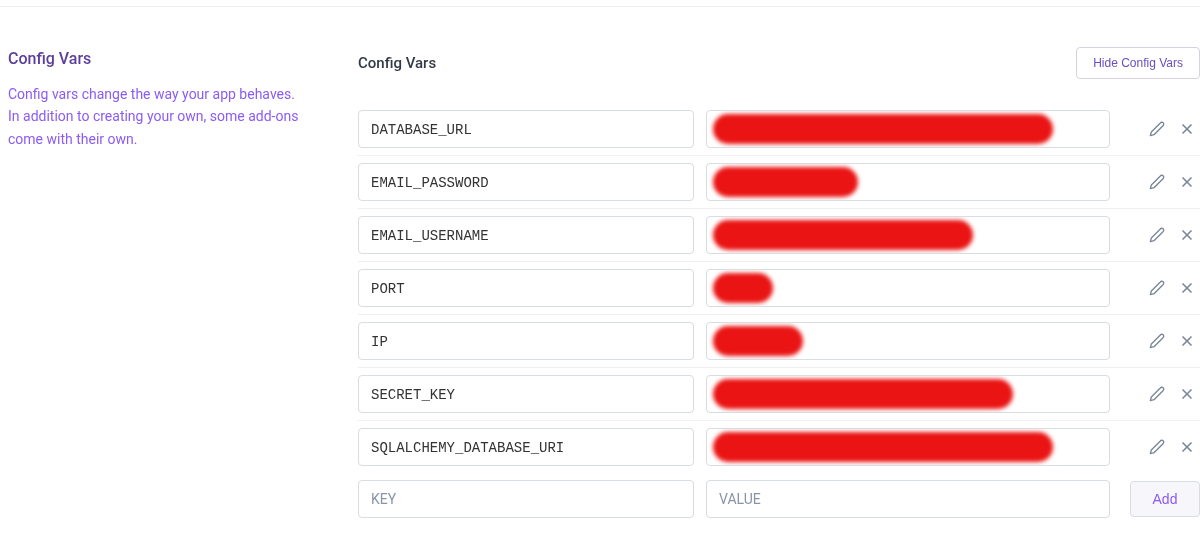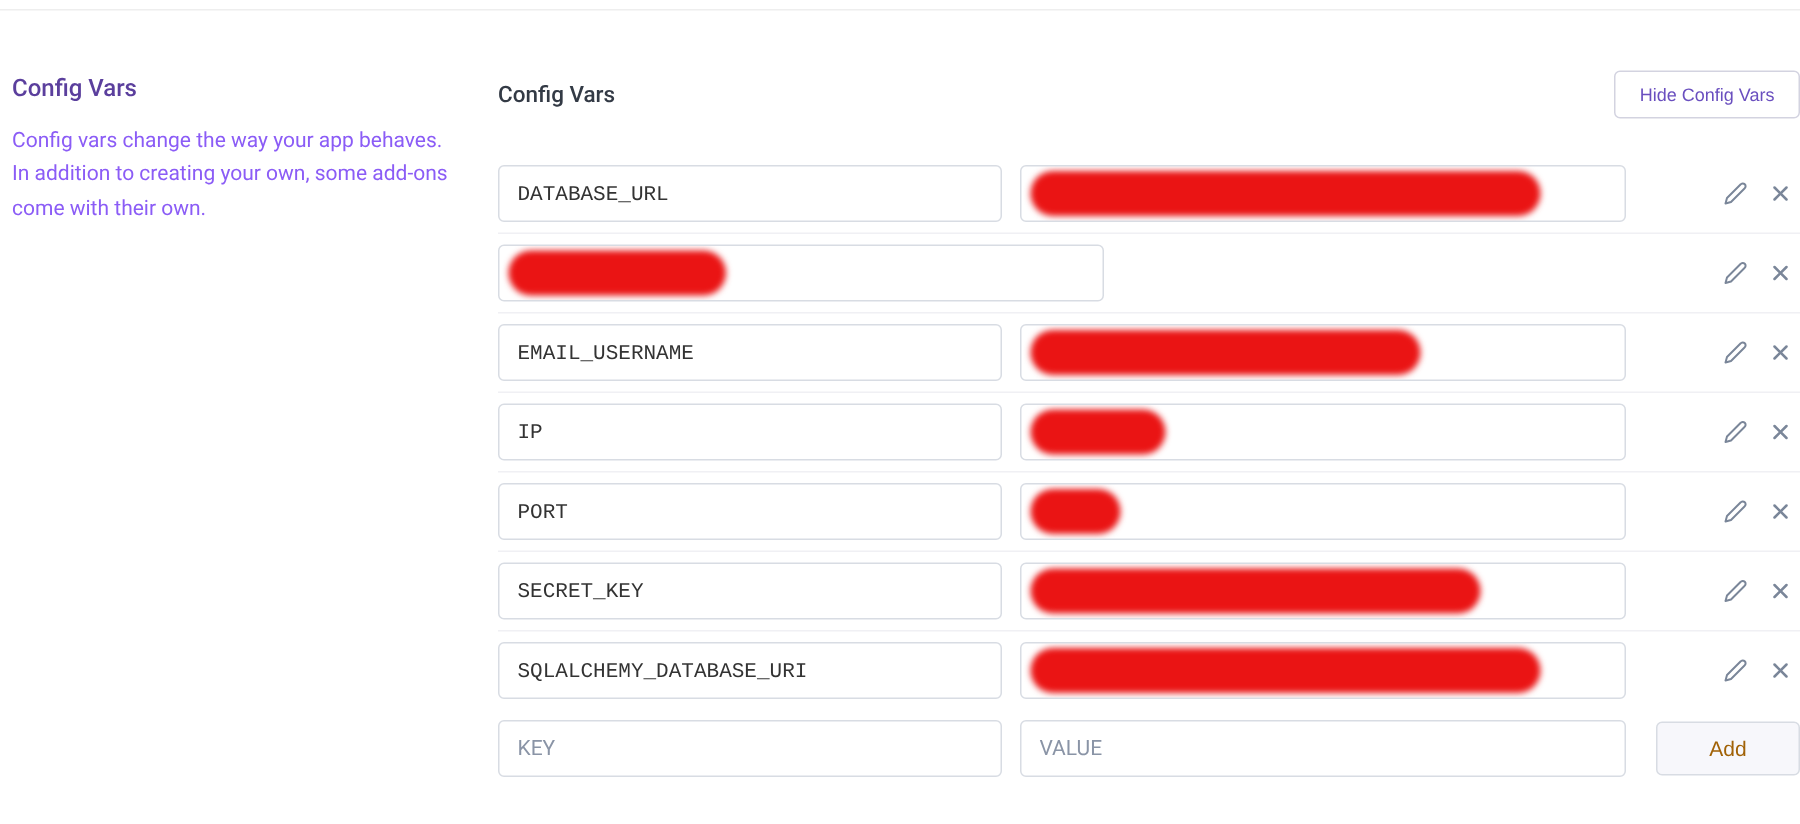--- a/index.html
+++ b/index.html
@@ -105,23 +105,23 @@
       align-items: center;
       justify-content: center;
       width: 18px;
       height: 18px;
     }
     .add-btn {
       border: 1px solid #d8dce3;
       background: #f7f7fb;
       border-radius: 4px;
       padding: 9px 12px;
-      width: 96px;
+      width: 70px;
       text-align: center;
-      color: #a16207;
+      color: #8b5cf6;
       font-size: 14px;
       cursor: pointer;
       margin-left: 8px;
     }
     .new-row { border-bottom: none; padding-top: 7px; }
     .new-row .input-box {
       font-family: -apple-system, BlinkMacSystemFont, "Segoe UI", Roboto, sans-serif;
       color: #1d4ed8;
     }
     .new-row .input-box::placeholder { color: #8a94a6; }
@@ -158,20 +158,21 @@
             </span>
             <span class="icon-btn">
               <svg width="16" height="16" viewBox="0 0 24 24" fill="none" stroke="currentColor" stroke-width="2.5" stroke-linecap="round">
                 <line x1="18" y1="6" x2="6" y2="18"></line>
                 <line x1="6" y1="6" x2="18" y2="18"></line>
               </svg>
             </span>
           </div>
         </div>
         <div class="row">
+          <div class="input-box key-box">EMAIL_PASSWORD</div>
           <div class="input-box value-box">
             <div class="redact" style="width: 145px;"></div>
           </div>
           <div class="actions">
             <span class="icon-btn">
               <svg width="16" height="16" viewBox="0 0 24 24" fill="none" stroke="currentColor" stroke-width="2" stroke-linecap="round" stroke-linejoin="round">
                 <path d="M17 3a2.85 2.85 0 1 1 4 4L7.5 20.5 2 22l1.5-5.5L17 3z"></path>
               </svg>
             </span>
             <span class="icon-btn">
@@ -195,42 +196,42 @@
             </span>
             <span class="icon-btn">
               <svg width="16" height="16" viewBox="0 0 24 24" fill="none" stroke="currentColor" stroke-width="2.5" stroke-linecap="round">
                 <line x1="18" y1="6" x2="6" y2="18"></line>
                 <line x1="6" y1="6" x2="18" y2="18"></line>
               </svg>
             </span>
           </div>
         </div>
         <div class="row">
+          <div class="input-box key-box">PORT</div>
+          <div class="input-box value-box">
+            <div class="redact" style="width: 60px;"></div>
+          </div>
+          <div class="actions">
+            <span class="icon-btn">
+              <svg width="16" height="16" viewBox="0 0 24 24" fill="none" stroke="currentColor" stroke-width="2" stroke-linecap="round" stroke-linejoin="round">
+                <path d="M17 3a2.85 2.85 0 1 1 4 4L7.5 20.5 2 22l1.5-5.5L17 3z"></path>
+              </svg>
+            </span>
+            <span class="icon-btn">
+              <svg width="16" height="16" viewBox="0 0 24 24" fill="none" stroke="currentColor" stroke-width="2.5" stroke-linecap="round">
+                <line x1="18" y1="6" x2="6" y2="18"></line>
+                <line x1="6" y1="6" x2="18" y2="18"></line>
+              </svg>
+            </span>
+          </div>
+        </div>
+        <div class="row">
           <div class="input-box key-box">IP</div>
           <div class="input-box value-box">
             <div class="redact" style="width: 90px;"></div>
-          </div>
-          <div class="actions">
-            <span class="icon-btn">
-              <svg width="16" height="16" viewBox="0 0 24 24" fill="none" stroke="currentColor" stroke-width="2" stroke-linecap="round" stroke-linejoin="round">
-                <path d="M17 3a2.85 2.85 0 1 1 4 4L7.5 20.5 2 22l1.5-5.5L17 3z"></path>
-              </svg>
-            </span>
-            <span class="icon-btn">
-              <svg width="16" height="16" viewBox="0 0 24 24" fill="none" stroke="currentColor" stroke-width="2.5" stroke-linecap="round">
-                <line x1="18" y1="6" x2="6" y2="18"></line>
-                <line x1="6" y1="6" x2="18" y2="18"></line>
-              </svg>
-            </span>
-          </div>
-        </div>
-        <div class="row">
-          <div class="input-box key-box">PORT</div>
-          <div class="input-box value-box">
-            <div class="redact" style="width: 60px;"></div>
           </div>
           <div class="actions">
             <span class="icon-btn">
               <svg width="16" height="16" viewBox="0 0 24 24" fill="none" stroke="currentColor" stroke-width="2" stroke-linecap="round" stroke-linejoin="round">
                 <path d="M17 3a2.85 2.85 0 1 1 4 4L7.5 20.5 2 22l1.5-5.5L17 3z"></path>
               </svg>
             </span>
             <span class="icon-btn">
               <svg width="16" height="16" viewBox="0 0 24 24" fill="none" stroke="currentColor" stroke-width="2.5" stroke-linecap="round">
                 <line x1="18" y1="6" x2="6" y2="18"></line>

